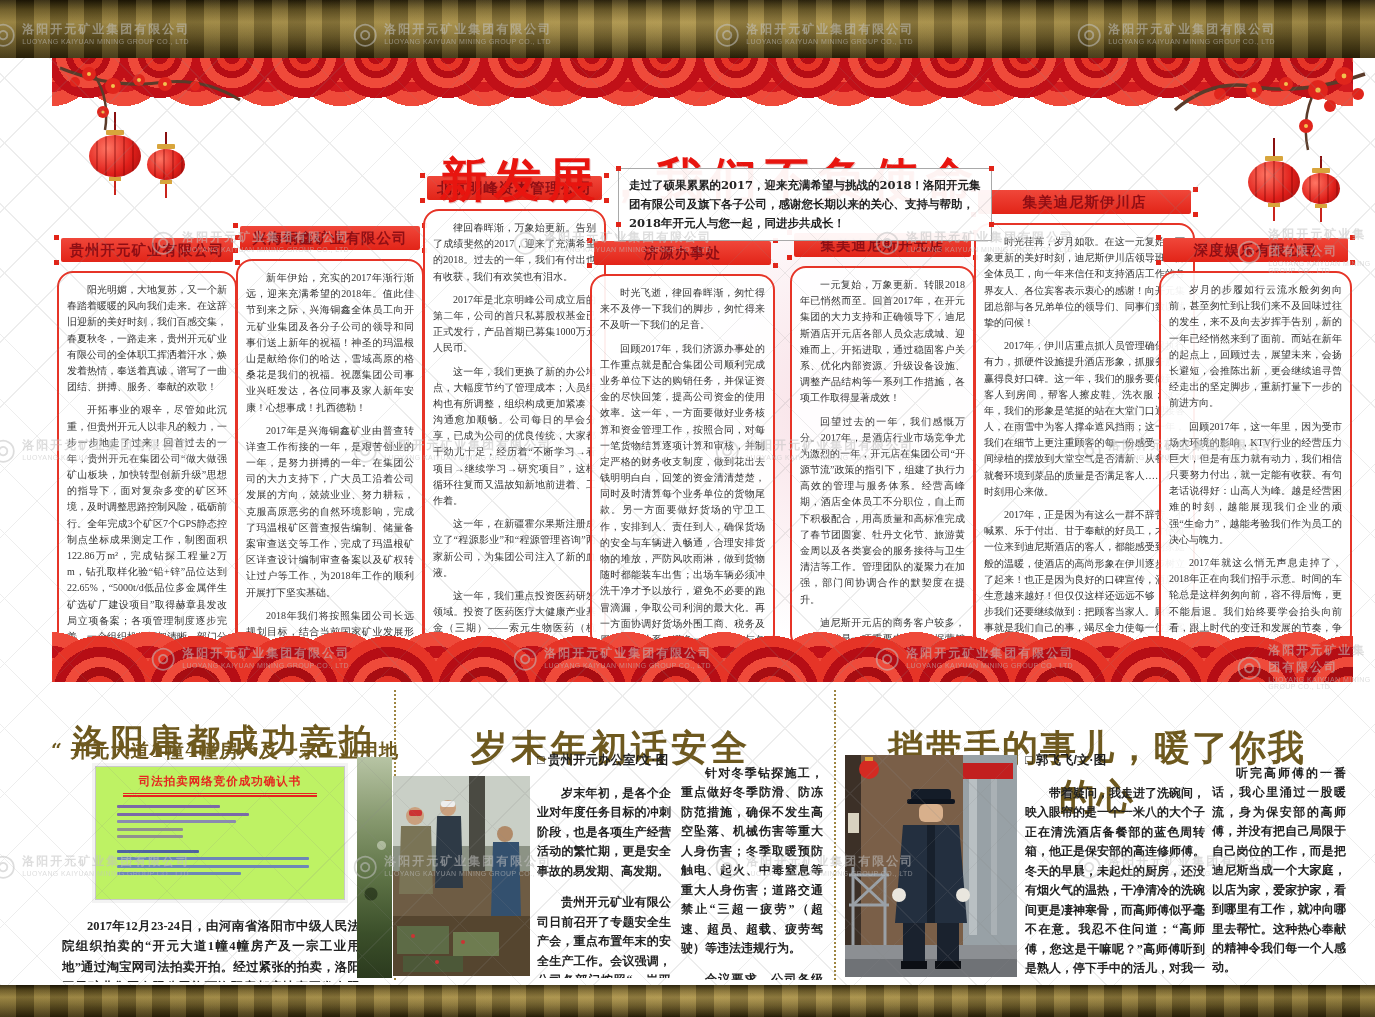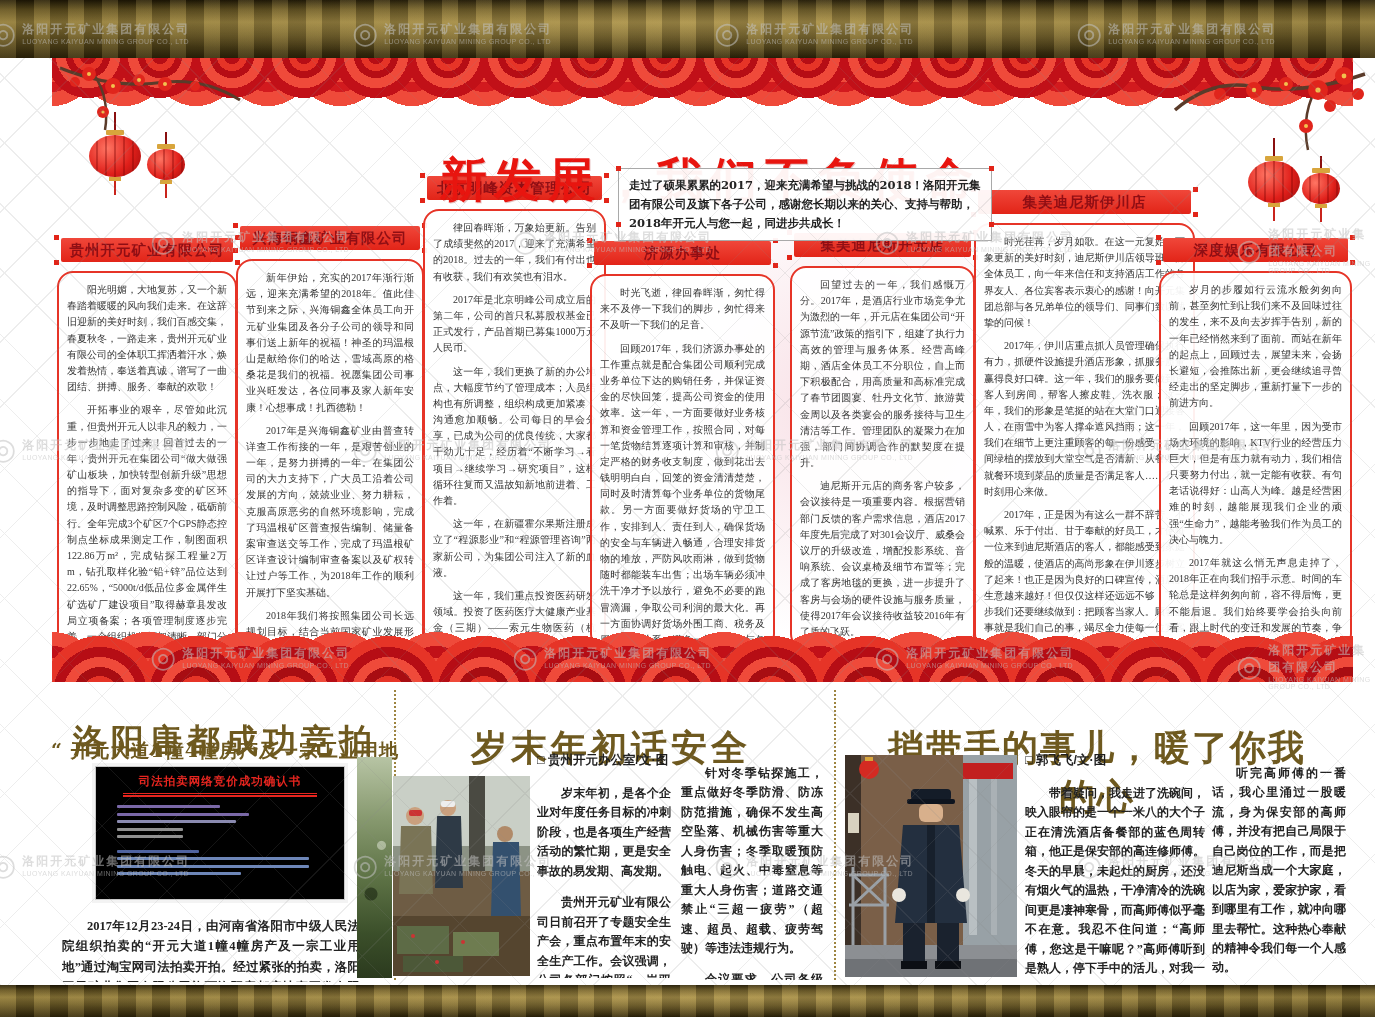--- a/index.html
+++ b/index.html
@@ -63,21 +63,21 @@
   .safety-title{left:428px;top:694px;width:366px;font-size:36px;letter-spacing:4px;}
   .warmth-title{left:872px;top:694px;width:450px;font-size:36px;letter-spacing:2px;}
   .byline{position:absolute;z-index:10;font-size:12.5px;font-weight:900;color:#1e1e1e;}
   .news-text{position:absolute;z-index:10;overflow:hidden;font-size:12px;line-height:1.62;color:#222;
     font-family:"DejaVu Serif","Liberation Serif",serif;font-weight:600;}
   .news-text p{margin:12px 0 9px;text-indent:2em;text-align:justify;font-family:Liberation Serif, serif;}
   .news-text p.noind{text-indent:0;}
   .divider-v{position:absolute;top:690px;height:290px;width:0;border-left:2px dotted #9d8440;z-index:9;}
 
   
-  .doc-shot{position:absolute;left:95px;top:766px;width:250px;height:134px;z-index:10;background:#000000;
+  .doc-shot{position:absolute;left:95px;top:766px;width:250px;height:134px;z-index:10;background:#bef264;
     border:1px solid #c9c9c9;box-shadow:0 0 0 3px rgba(220,220,220,.35);padding:7px 21px;box-sizing:border-box;}
   .doc-title{text-align:center;color:#e6251f;font-weight:900;font-size:11.5px;letter-spacing:1px;}
   .doc-rule{height:1px;background:#e6251f;margin:4px auto 1px;width:94%;}
   .doc-rule.second{margin:0 auto 8px;height:2px;}
   .doc-shot i.ln{display:block;height:3px;border-radius:1px;margin:0 0 4.5px;}
   .doc-gap{height:7px;}
 
   
   .photo{position:absolute;z-index:10;overflow:hidden;}
   .vertical-photo{left:357px;top:757px;width:35px;height:221px;
@@ -236,20 +236,21 @@
     <div class="col-body">
       <p>时光飞逝，律回春晖渐，匆忙得来不及停一下我们的脚步，匆忙得来不及听一下我们的足音。</p>
       <p>回顾2017年，我们济源办事处的工作重点就是配合集团公司顺利完成业务单位下达的购销任务，并保证资金的尽快回笼，提高公司资金的使用效率。这一年，一方面要做好业务核算和资金管理工作，按照合同，对每一笔货物结算逐项计算和审核，并制定严格的财务收支制度，做到花出去钱明明白白，回笼的资金清清楚楚，同时及时清算每个业务单位的货物尾款。另一方面要做好货场的守卫工作，安排到人、责任到人，确保货场的安全与车辆进入畅通，合理安排货物的堆放，严防风吹雨淋，做到货物随时都能装车出售；出场车辆必须冲洗干净才予以放行，避免不必要的跑冒滴漏，争取公司利润的最大化。再一方面协调好货场外围工商、税务及周边群众关系，避免一切纠纷，与各合作单位保持良好关系，使各合作单位做到随叫随到，保证货场运营畅通。</p>
 
     </div>
   </section>
 
   <section class="column" style="left:790px;top:233px;width:185px;height:417px">
     <header class="col-head">集美迪尼斯开元店</header>
     <div class="col-body">
+      <p>一元复始，万象更新。转眼2018年已悄然而至。回首2017年，在开元集团的大力支持和正确领导下，迪尼斯酒店开元店各部人员众志成城、迎难而上、开拓进取，通过稳固客户关系、优化内部资源、升级设备设施、调整产品结构等一系列工作措施，各项工作取得显著成效！</p>
       <p>回望过去的一年，我们感慨万分。2017年，是酒店行业市场竞争尤为激烈的一年，开元店在集团公司“开源节流”政策的指引下，组建了执行力高效的管理与服务体系。经营高峰期，酒店全体员工不分职位，自上而下积极配合，用高质量和高标准完成了春节团圆宴、牡丹文化节、旅游黄金周以及各类宴会的服务接待与卫生清洁等工作。管理团队的凝聚力在加强，部门间协调合作的默契度在提升。</p>
       <p>迪尼斯开元店的商务客户较多，会议接待是一项重要内容。根据营销部门反馈的客户需求信息，酒店2017年度先后完成了对301会议厅、威桑会议厅的升级改造，增配投影系统、音响系统、会议桌椅及细节布置等；完成了客房地毯的更换，进一步提升了客房与会场的硬件设施与服务质量，使得2017年会议接待收益较2016年有了质的飞跃。</p>
 
     </div>
   </section>
 
   <section class="column" style="left:974px;top:190px;width:221px;height:460px">
     <header class="col-head">集美迪尼斯伊川店</header>
     <div class="col-body">
       <p>时光荏苒，岁月如歌。在这一元复始、万象更新的美好时刻，迪尼斯伊川店领导班子携全体员工，向一年来信任和支持酒店工作的各界友人、各位宾客表示衷心的感谢！向开元集团总部与各兄弟单位的领导们、同事们致以诚挚的问候！</p>

